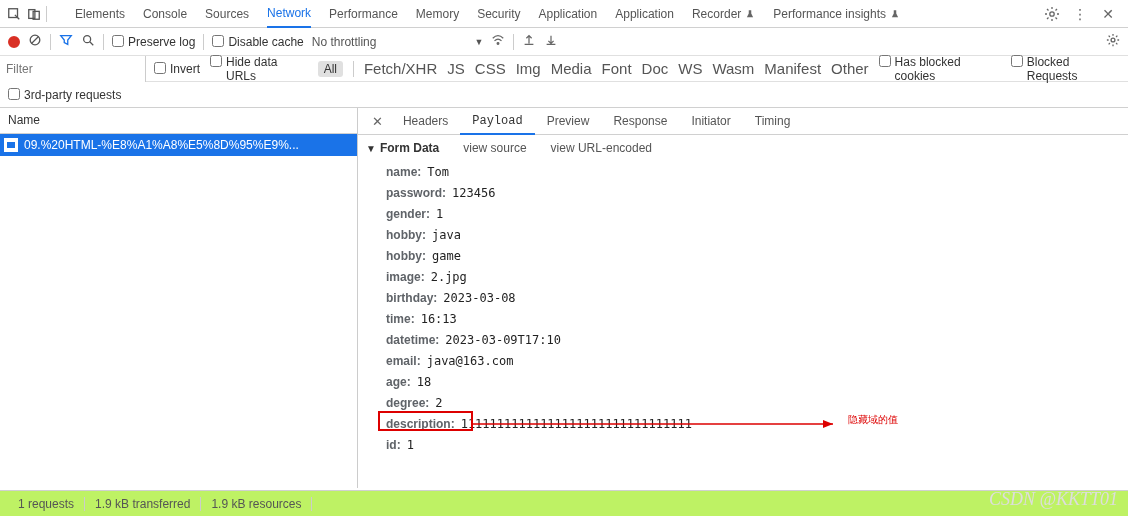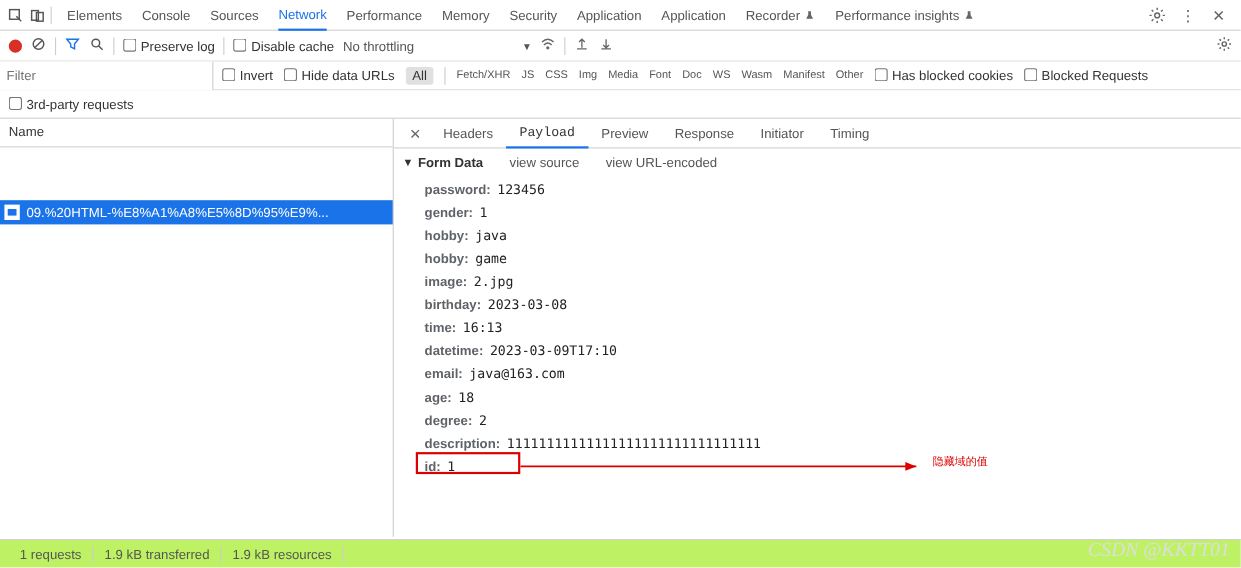--- a/index.html
+++ b/index.html
@@ -27,21 +27,21 @@
     display: inline-flex;
     align-items: center;
     justify-content: center;
     color: #555;
   }
   .topbar .sq-icon svg { width: 14px; height: 14px; stroke: #555; fill:none; stroke-width:1.5; }
   .tabs {
     display: flex;
     align-items: center;
     gap: 18px;
-    margin-left: 10px;
+    margin-left: 24px;
     flex: 1;
   }
   .tab {
     color: #555;
     padding: 6px 0;
     cursor: default;
     display: inline-flex;
     align-items: center;
     gap: 4px;
   }
@@ -79,21 +79,21 @@
   .updown svg { width:14px; height:14px; stroke:#666; fill:none; stroke-width:1.4; }
   .gear-right svg { width:14px; height:14px; stroke:#666; fill:none; stroke-width:1.5; }
   
   .filter-row {
     display:flex;
     align-items:center;
     height:26px;
     border-bottom:1px solid #e0e0e0;
   }
   .filter-input {
-    width: 194px;
+    width: 146px;
     height:26px;
     padding: 0 6px;
     border: none;
     border-right: 1px solid #ccc;
     font-size: 12px;
     outline: none;
     color:#999;
   }
   .filter-options {
     display:flex;
@@ -101,21 +101,21 @@
     gap: 10px;
     padding: 0 8px;
     flex-wrap:nowrap;
   }
   .pill-all {
     background:#e0e0e0;
     padding:1px 6px;
     border-radius:3px;
     font-size:12px;
   }
-  .opt { color:#555; font-size:10px; }
+  .opt { color:#555; font-size:15px; }
   
   .third-party-row {
     display:flex;
     align-items:center;
     height:26px;
     border-bottom:1px solid #d0d0d0;
     padding:0 8px;
   }
   
   .main {
@@ -138,21 +138,20 @@
     display:flex;
     align-items:center;
     height:22px;
     padding: 0 4px;
     background:#1a73e8;
     color:#fff;
     gap:6px;
     font-size:12px;
     white-space:nowrap;
     overflow:hidden;
-    margin-top:48px;
   }
   .file-icon {
     width:14px; height:14px; background:#fff;
     display:inline-flex;
     align-items:center;
     justify-content:center;
   }
   .file-icon::before {
     content:""; width:8px; height:6px; background:#1a73e8;
   }
@@ -439,20 +438,24 @@
     <div class="formdata-head">
       <span class="toggle">
         <span class="tri">▼</span>
         <span>Form Data</span>
       </span>
       <span class="vlink">view source</span>
       <span class="vlink">view URL-encoded</span>
     </div>
     <div class="form-rows">
       <div class="row">
+          <span class="k">name:</span>
+          <span class="v">Tom</span>
+        </div>
+      <div class="row">
           <span class="k">password:</span>
           <span class="v">123456</span>
         </div>
       <div class="row">
           <span class="k">gender:</span>
           <span class="v">1</span>
         </div>
       <div class="row">
           <span class="k">hobby:</span>
           <span class="v">java</span>

